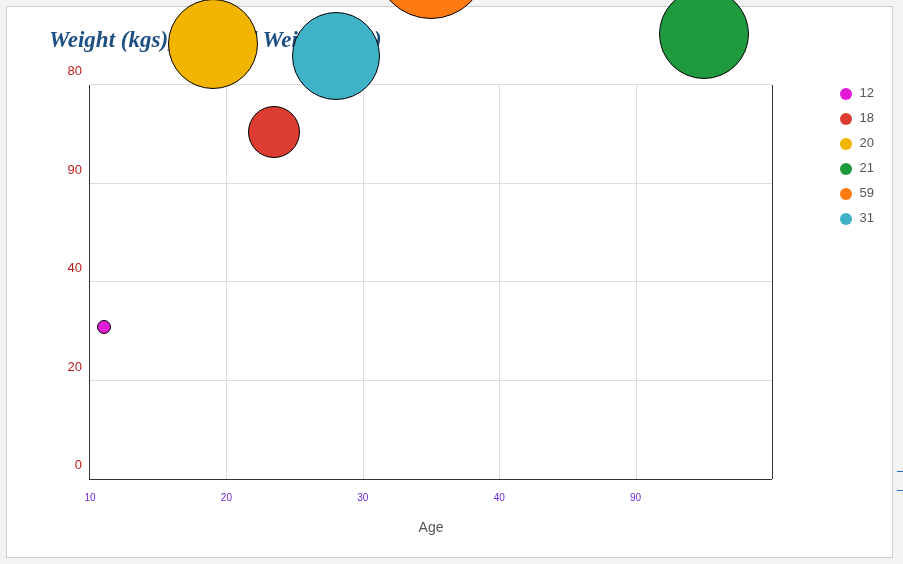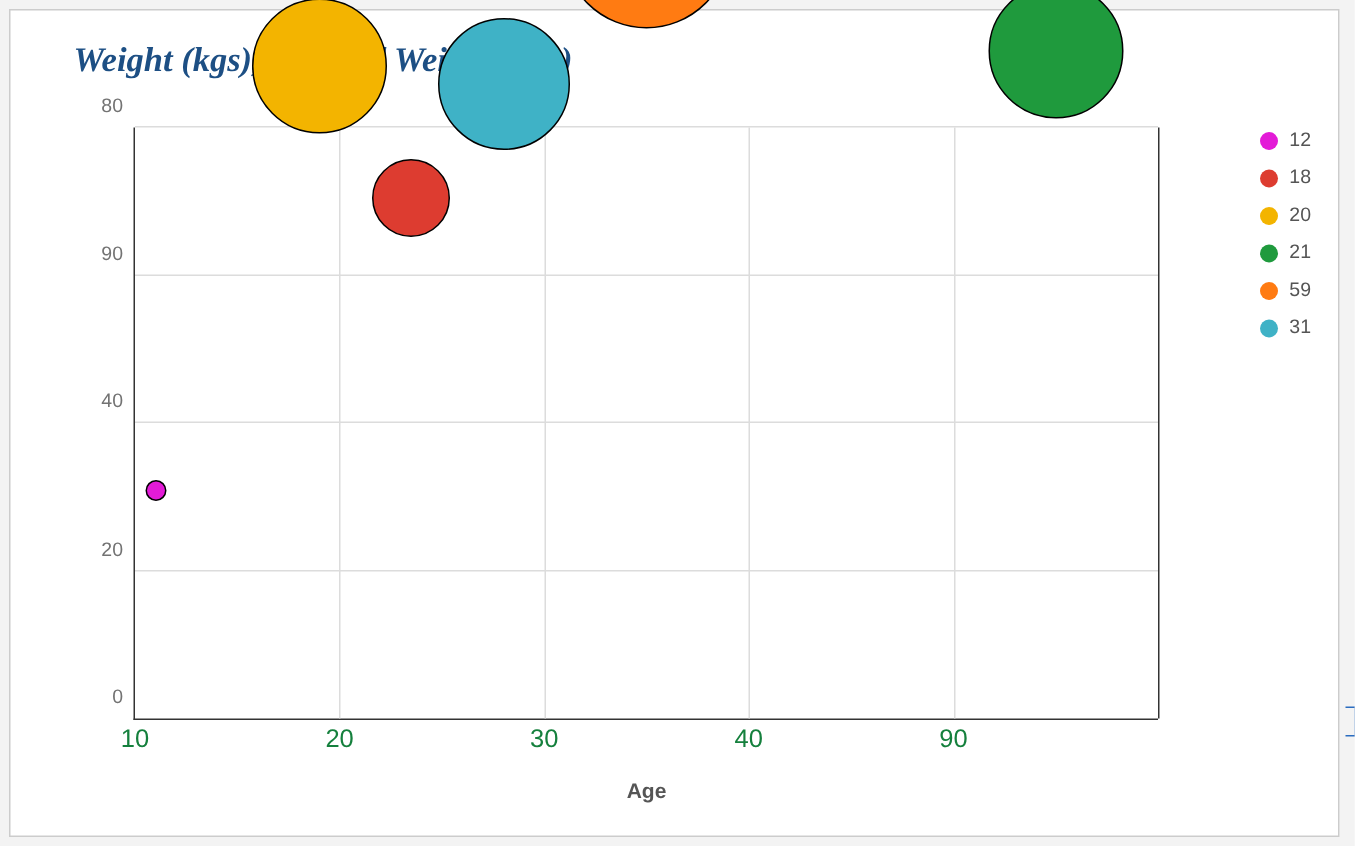--- a/index.html
+++ b/index.html
@@ -19,31 +19,31 @@
     position:absolute;left:82px;top:78px;
     width:682px;height:394px;
     border-left:1.5px solid #333;border-bottom:1.5px solid #333;
     overflow:visible;
   }
   .hgrid{position:absolute;left:0;right:0;height:0;border-top:1px solid #dcdcdc;}
   .vgrid{position:absolute;top:0;bottom:0;width:0;border-left:1px solid #dcdcdc;}
   .vgrid-thick{border-left:1.5px solid #333;}
   .ytick{
     position:absolute;left:-38px;width:30px;text-align:right;
-    font-size:13px;color:#737373;transform:translateY(-50%);
+    font-size:13px;color:#b91c1c;transform:translateY(-50%);
   }
   .xtick{
-    position:absolute;bottom:-24px;font-size:17px;color:#15803d;
+    position:absolute;bottom:-24px;font-size:10px;color:#6d28d9;
     transform:translateX(-50%);
     text-align:center;
   }
   .xlabel{
     position:absolute;bottom:-56px;left:50%;
     transform:translateX(-50%);
-    font-size:14px;color:#555;font-weight:bold;
+    font-size:14px;color:#555;
   }
   .bubble{
     position:absolute;border-radius:50%;
     border:1.5px solid #000;box-sizing:border-box;
     transform:translate(-50%,-50%);
   }
   .legend{
     position:absolute;right:18px;top:78px;
     font-size:13px;color:#555;
   }

